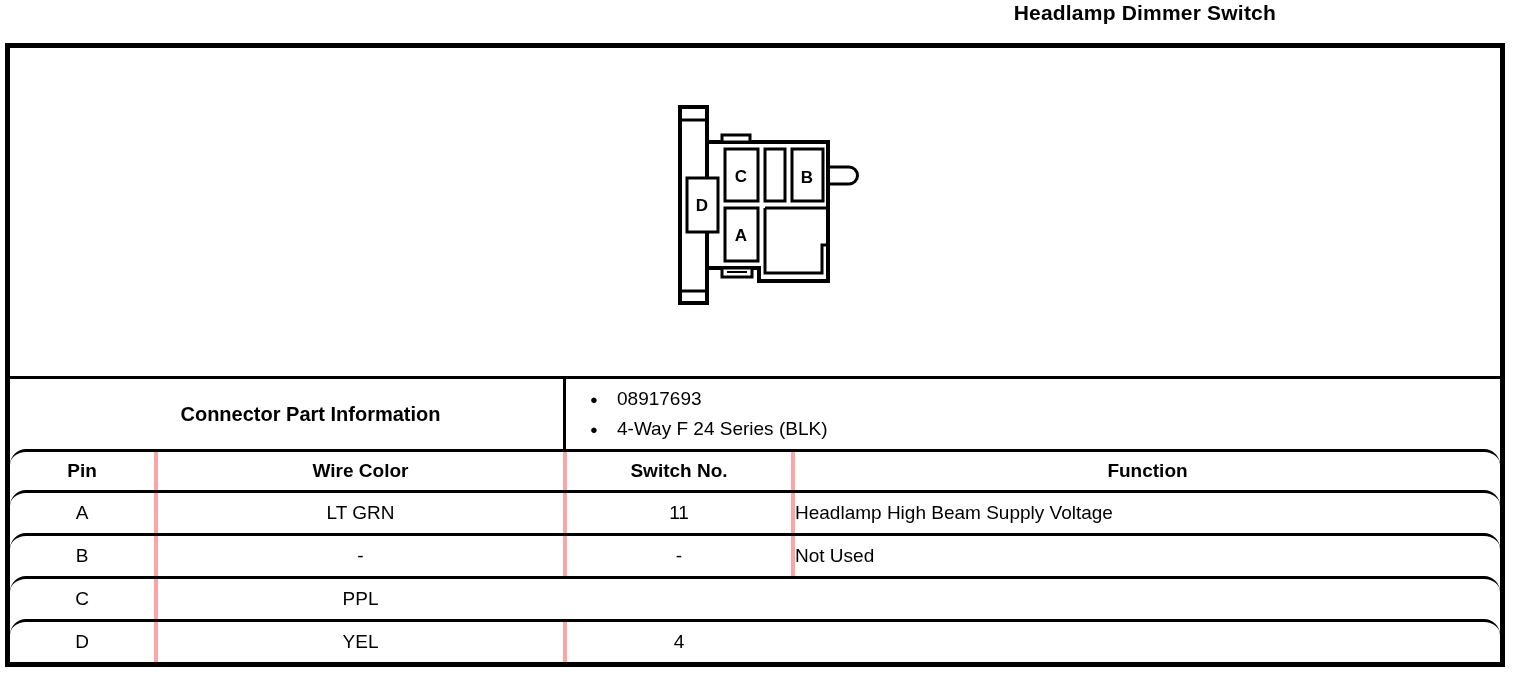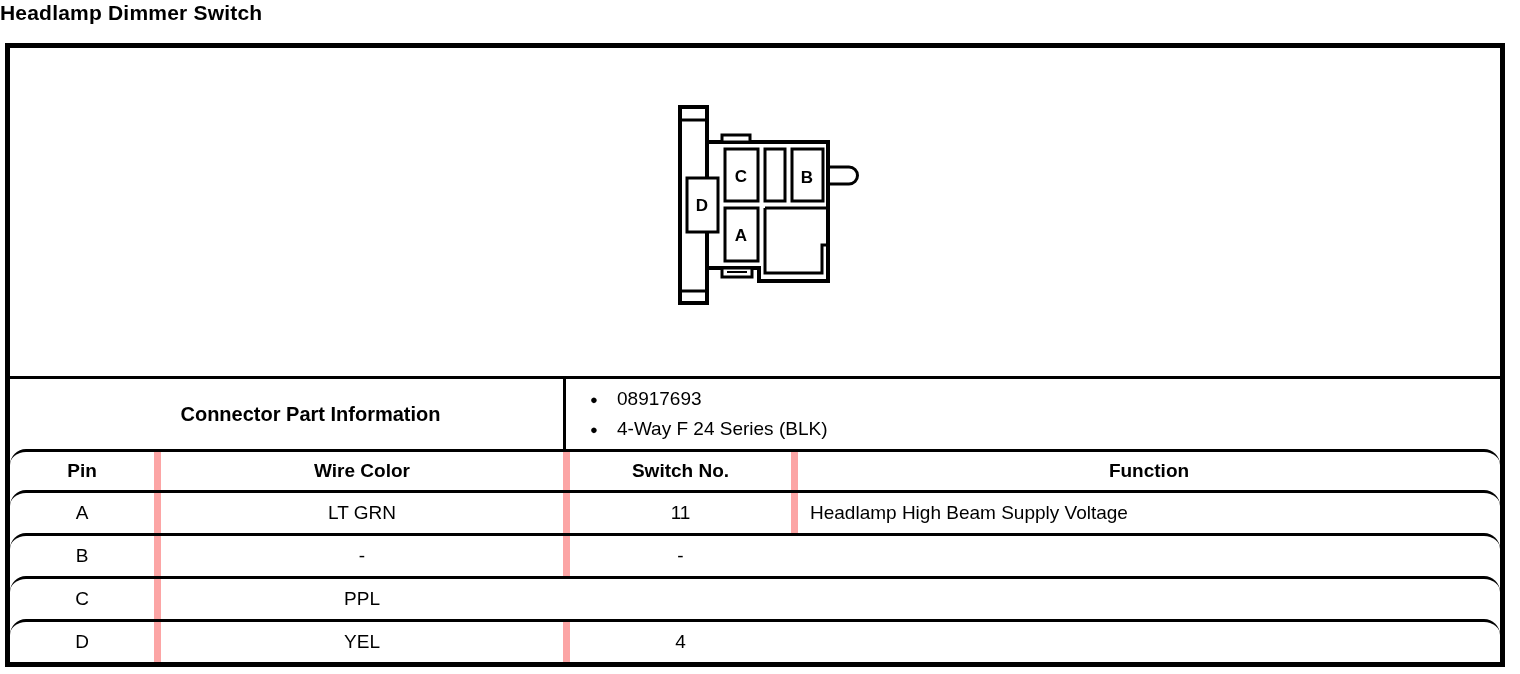--- a/index.html
+++ b/index.html
@@ -13,21 +13,21 @@
     position: relative;
     font-family: "Liberation Sans", sans-serif;
     color: #000000;
     overflow: hidden;
   }
   .page-title {
     position: absolute;
     top: 1px;
     left: 0;
     width: 1276px;
-    text-align: left;
+    text-align: right;
     font-size: 21px;
     font-weight: bold;
     letter-spacing: 0.2px;
   }
   .doc-box {
     position: absolute;
     left: 5px;
     top: 43px;
     width: 1500px;
     height: 624px;
@@ -92,25 +92,25 @@
   .data-row { height: 40px; }
   .cell {
     box-sizing: border-box;
     display: flex;
     align-items: center;
     justify-content: center;
     font-size: 19px;
     overflow: hidden;
     white-space: nowrap;
   }
-  .cell + .cell { border-left: 7px solid #fca5a5; }
+  .cell + .cell { border-left: 4px solid #fca5a5; }
   .header-row .cell { font-weight: bold; }
   .cell.left-align {
     justify-content: flex-start;
-    padding-left: 12px;
+    padding-left: 0;
   }
   svg text {
     font-family: "Liberation Sans", sans-serif;
     font-size: 17px;
     font-weight: bold;
   }
 </style>
 </head>
 <body>
 
@@ -176,20 +176,21 @@
     <div class="cell">A</div>
     <div class="cell">LT GRN</div>
     <div class="cell">11</div>
     <div class="cell left-align">Headlamp High Beam Supply Voltage</div>
   </div>
 
   <div class="grid-row data-row">
     <div class="cell">B</div>
     <div class="cell">-</div>
     <div class="cell">-</div>
+    <div class="cell left-align">Not Used</div>
   </div>
 
   <div class="grid-row data-row">
     <div class="cell">C</div>
     <div class="cell">PPL</div>
   </div>
 
   <div class="grid-row data-row">
     <div class="cell">D</div>
     <div class="cell">YEL</div>

